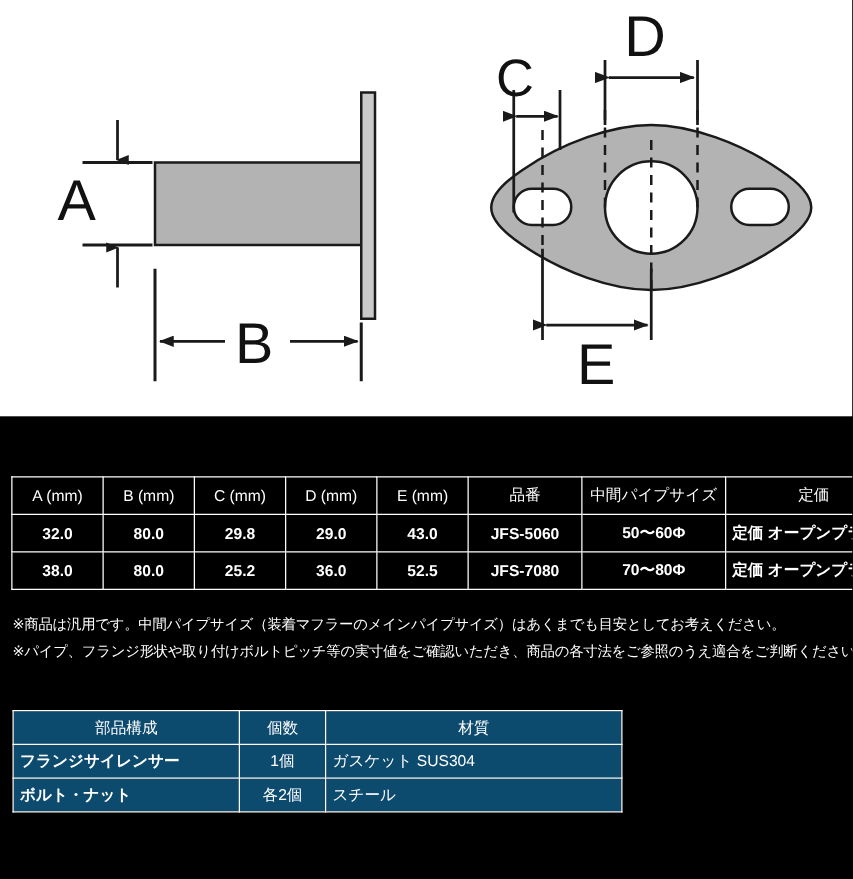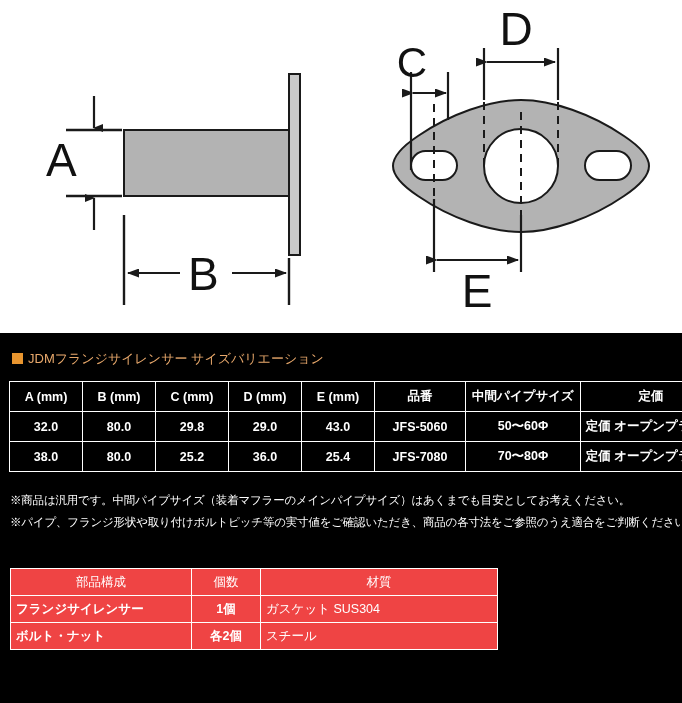--- a/index.html
+++ b/index.html
@@ -66,65 +66,64 @@
     color: #ffffff;
     background: #000000;
     text-align: center;
     font-size: 12.5px;
     font-weight: bold;
     height: 29px;
     padding: 0 2px;
     white-space: nowrap;
     overflow: hidden;
   }
-  #spec-table th { font-weight: bold; }
+  #spec-table th { font-weight: normal; }
   #spec-table .c-a, #spec-table .c-b, #spec-table .c-c,
   #spec-table .c-d, #spec-table .c-e { width: 68px; }
   #spec-table .c-pn { width: 86px; }
   #spec-table .c-pipe { width: 110px; }
   #spec-table .c-price { width: 136px; }
 
   
   #notes {
     position: absolute;
     left: 10px;
     top: 489px;
     width: 668px;
   }
   #notes .note {
     color: #ffffff;
     font-size: 11.5px;
     line-height: 22px;
     white-space: nowrap;
     letter-spacing: -0.2px;
-    font-family: Liberation Serif, serif;
   }
 
   
   #parts-table {
     position: absolute;
     left: 10px;
     top: 568px;
     width: 456px;
     border-collapse: collapse;
     table-layout: fixed;
   }
   #parts-table td, #parts-table th {
     border: 1px solid #ffffff;
     color: #ffffff;
-    background: #ef4444;
+    background: #0c4a6e;
     font-size: 12.5px;
     height: 26px;
     padding: 0 5px;
     white-space: nowrap;
     overflow: hidden;
   }
   #parts-table th { text-align: center; font-weight: normal; }
   #parts-table .p-name { width: 170px; text-align: left; font-weight: bold; }
-  #parts-table .p-qty  { width: 58px;  text-align: center; font-weight: bold; }
+  #parts-table .p-qty  { width: 58px;  text-align: center; font-weight: normal; }
   #parts-table .p-mat  { width: 226px; text-align: left; }
   #parts-table thead th.p-name,
   #parts-table thead th.p-qty,
   #parts-table thead th.p-mat { text-align: center; font-weight: normal; }
 </style>
 </head>
 <body>
 
 <div id="page">
 
@@ -199,24 +198,20 @@
         <text x="516" y="45" text-anchor="middle" font-family="Liberation Sans, sans-serif" font-size="46" fill="#111111">D</text>
 
         <line x1="434" y1="199" x2="434" y2="272" stroke="#1a1a1a" stroke-width="2.2"></line>
         <line x1="521" y1="215" x2="521" y2="272" stroke="#1a1a1a" stroke-width="2.2"></line>
         <line x1="437" y1="260" x2="518" y2="260" stroke="#1a1a1a" stroke-width="2.2" marker-start="url(#arrEnd)" marker-end="url(#arrEnd)"></line>
         <text x="477" y="307" text-anchor="middle" font-family="Liberation Sans, sans-serif" font-size="46" fill="#111111">E</text>
       </g>
     </svg>
   </div>
 
-  <div id="spec-title">
-    <span class="marker"></span>
-    <span class="txt">JDMフランジサイレンサー サイズバリエーション</span>
-  </div>
 
   <table id="spec-table">
     <thead>
       <tr>
         <th class="c-a">A (mm)</th>
         <th class="c-b">B (mm)</th>
         <th class="c-c">C (mm)</th>
         <th class="c-d">D (mm)</th>
         <th class="c-e">E (mm)</th>
         <th class="c-pn">品番</th>
@@ -233,21 +228,21 @@
         <td class="c-e">43.0</td>
         <td class="c-pn">JFS-5060</td>
         <td class="c-pipe">50〜60Φ</td>
         <td class="c-price">定価 オープンプライス</td>
       </tr>
       <tr>
         <td class="c-a">38.0</td>
         <td class="c-b">80.0</td>
         <td class="c-c">25.2</td>
         <td class="c-d">36.0</td>
-        <td class="c-e">25.4</td>
+        <td class="c-e">52.5</td>
         <td class="c-pn">JFS-7080</td>
         <td class="c-pipe">70〜80Φ</td>
         <td class="c-price">定価 オープンプライス</td>
       </tr>
     </tbody>
   </table>
 
   <div id="notes">
     <div class="note">※商品は汎用です。中間パイプサイズ（装着マフラーのメインパイプサイズ）はあくまでも目安としてお考えください。</div>
     <div class="note">※パイプ、フランジ形状や取り付けボルトピッチ等の実寸値をご確認いただき、商品の各寸法をご参照のうえ適合をご判断ください。</div>

